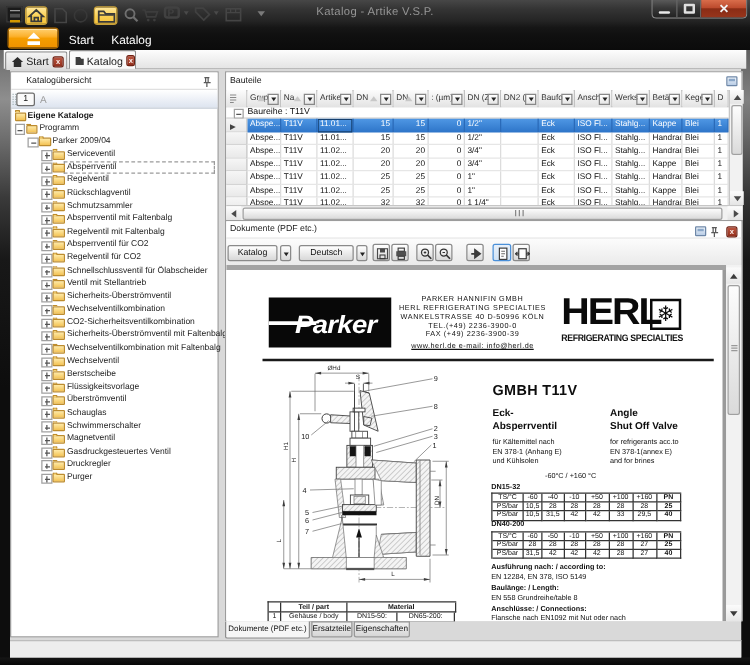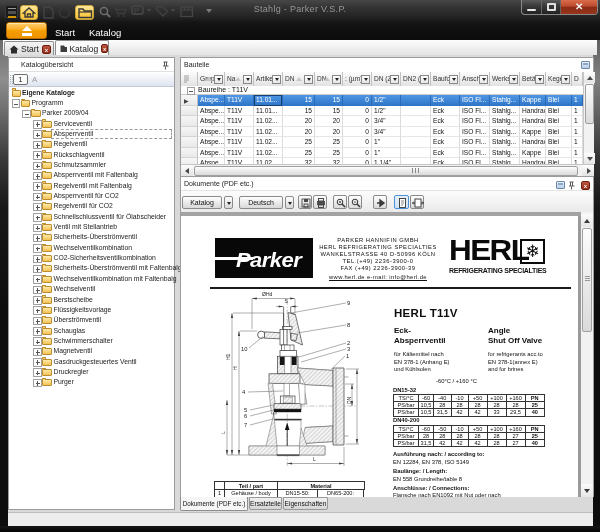--- a/index.html
+++ b/index.html
@@ -54,21 +54,21 @@
 .pdf-s{font-size:5.8px;color:#111;position:absolute;white-space:nowrap}
 .pdf-b{font-weight:bold}
 .t1{position:absolute;border:1px solid #333;border-right:none;border-bottom:none;display:flex;flex-wrap:wrap}
 .t1 div{border-right:1px solid #333;border-bottom:1px solid #333;font-size:5.6px;text-align:center;color:#111;overflow:hidden}
 </style></head><body>
 
 <div class="a chrome"></div>
 <div class="a sideL"></div>
 <div class="a sideR"></div>
 <div class="a" style="left:0;top:526px;width:600px;height:6px;background:linear-gradient(#161616,#060606)"></div>
-<div class="a title">Stahlg  -  Parker V.S.P.</div>
+<div class="a title">Katalog  -  Artike V.S.P.</div>
 <div class="a winbtns">
     <div class="wb">
       <div class="mg"></div>
     </div>
     <div class="wb">
       <div class="mx"></div>
     </div>
     <div class="wb cl">
       <div class="x">✕</div>
     </div>
@@ -650,21 +650,21 @@
 <div class="pdf-s" style="left:97px;top:25px;width:200px;text-align:center;letter-spacing:0.5px">PARKER HANNIFIN GMBH</div>
 <div class="pdf-s" style="left:97px;top:32px;width:200px;text-align:center;letter-spacing:0.5px">HERL REFRIGERATING SPECIALTIES</div>
 <div class="pdf-s" style="left:97px;top:39px;width:200px;text-align:center;letter-spacing:0.5px">WANKELSTRASSE 40  D-50996 KÖLN</div>
 <div class="pdf-s" style="left:97px;top:46px;width:200px;text-align:center;letter-spacing:0.5px">TEL.(+49) 2236-3900-0</div>
 <div class="pdf-s" style="left:97px;top:53px;width:200px;text-align:center;letter-spacing:0.5px">FAX (+49) 2236-3900-39</div>
 <div class="pdf-s" style="left:97px;top:62px;width:200px;text-align:center;letter-spacing:0.4px;text-decoration:underline">www.herl.de e-mail: info@herl.de</div>
 <div class="a" style="left:268px;top:25px;width:70px;height:28px;font-weight:bold;font-size:30px;line-height:26px;color:#0a0a0a;letter-spacing:-1.5px;transform:scaleX(1.05);transform-origin:0 0;overflow:visible">HERL</div>
 <div class="a" style="left:339px;top:27px;width:25px;height:25px;border:2px solid #0a0a0a;text-align:center;font-size:17px;line-height:22px;color:#0a0a0a">❄</div>
 <div class="a" style="left:268px;top:54px;width:98px;font-size:7.5px;font-weight:bold;color:#111;letter-spacing:-0.3px;transform:scaleX(0.93);transform-origin:0 0;white-space:nowrap">REFRIGERATING SPECIALTIES</div>
 <div class="a" style="left:29px;top:75px;width:361px;height:1.5px;background:#1a1a1a"></div>
-<div class="a" style="left:213px;top:95px;font-size:11.5px;font-weight:bold;color:#0d0d0d;letter-spacing:0.3px">HERL T11V</div>
+<div class="a" style="left:213px;top:95px;font-size:11.5px;font-weight:bold;color:#0d0d0d;letter-spacing:0.3px">GMBH T11V</div>
 <div class="a" style="left:213px;top:114px;font-size:8px;font-weight:bold;color:#0d0d0d;line-height:9.5px">Eck-<br>Absperrventil</div>
 <div class="a" style="left:307px;top:114px;font-size:8px;font-weight:bold;color:#0d0d0d;line-height:9.5px">Angle<br>Shut Off Valve</div>
 <div class="pdf-s" style="left:213px;top:139px;line-height:7.6px">für Kältemittel nach<br>EN 378-1 (Anhang E)<br>und Kühlsolen</div>
 <div class="pdf-s" style="left:307px;top:139px;line-height:7.6px">for refrigerants acc.to<br>EN 378-1(annex E)<br>and for brines</div>
 <div class="pdf-s" style="left:255px;top:166px">-60°C / +160 °C</div>
 <div class="pdf-s pdf-b" style="left:212px;top:174.5px">DN15-32</div>
 <div class="t1" style="left:212px;top:182px;width:152.0px">
       <div style="width:25px;height:7.2px;line-height:7px;">TS/°C</div>
       <div style="width:15px;height:7.2px;line-height:7px;">-60</div>
       <div style="width:17.5px;height:7.2px;line-height:7px;">-40</div>

